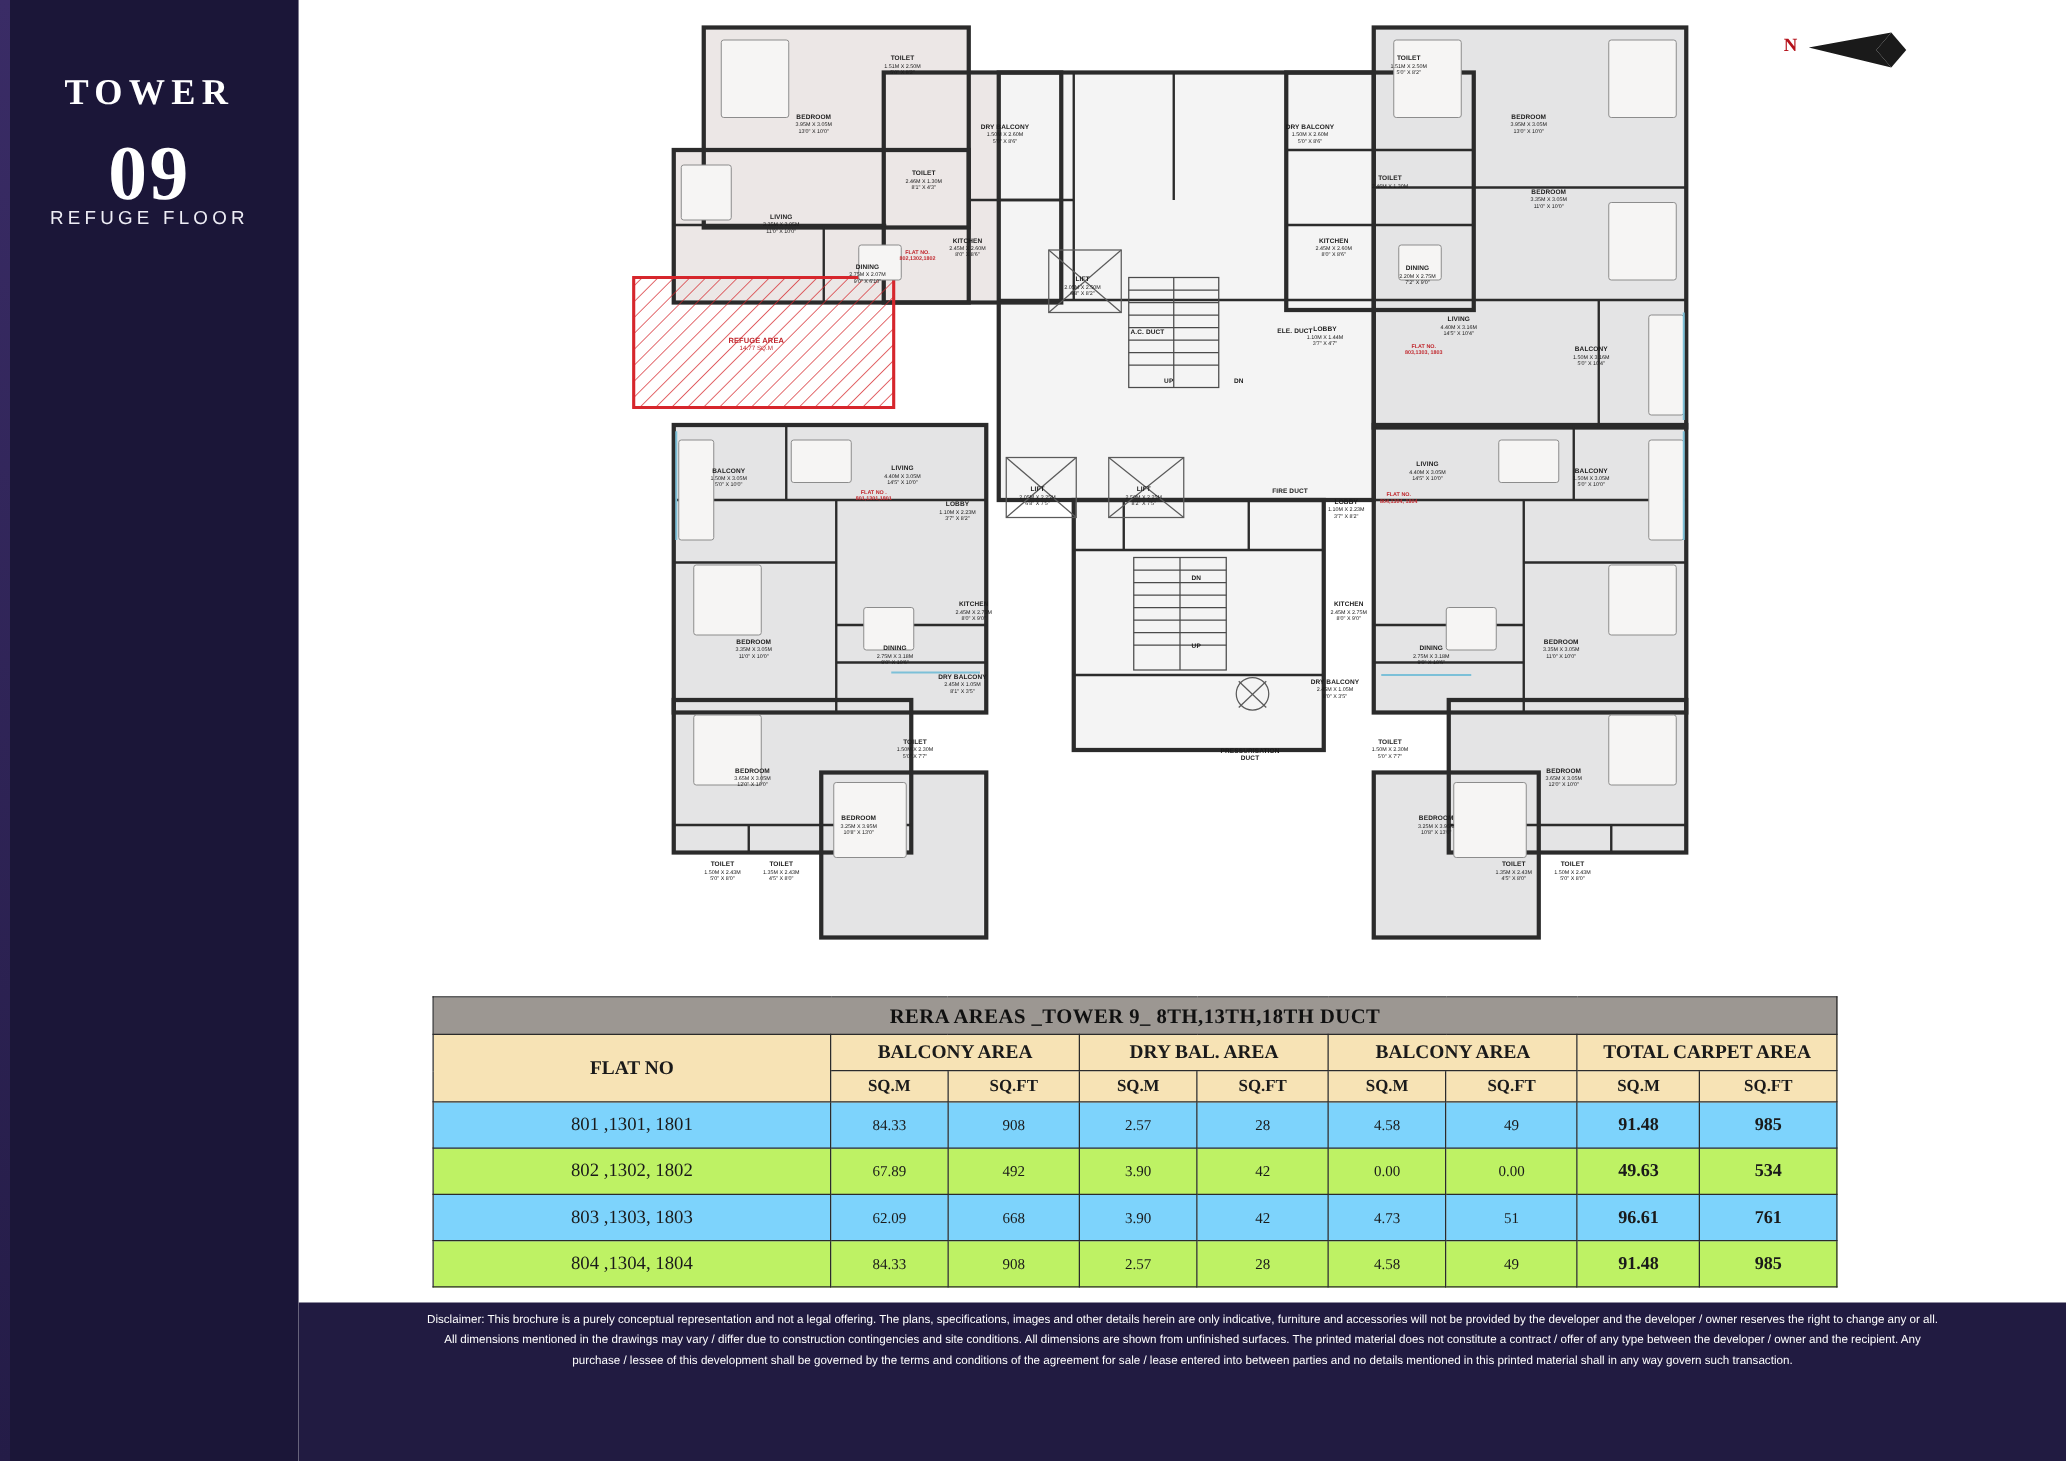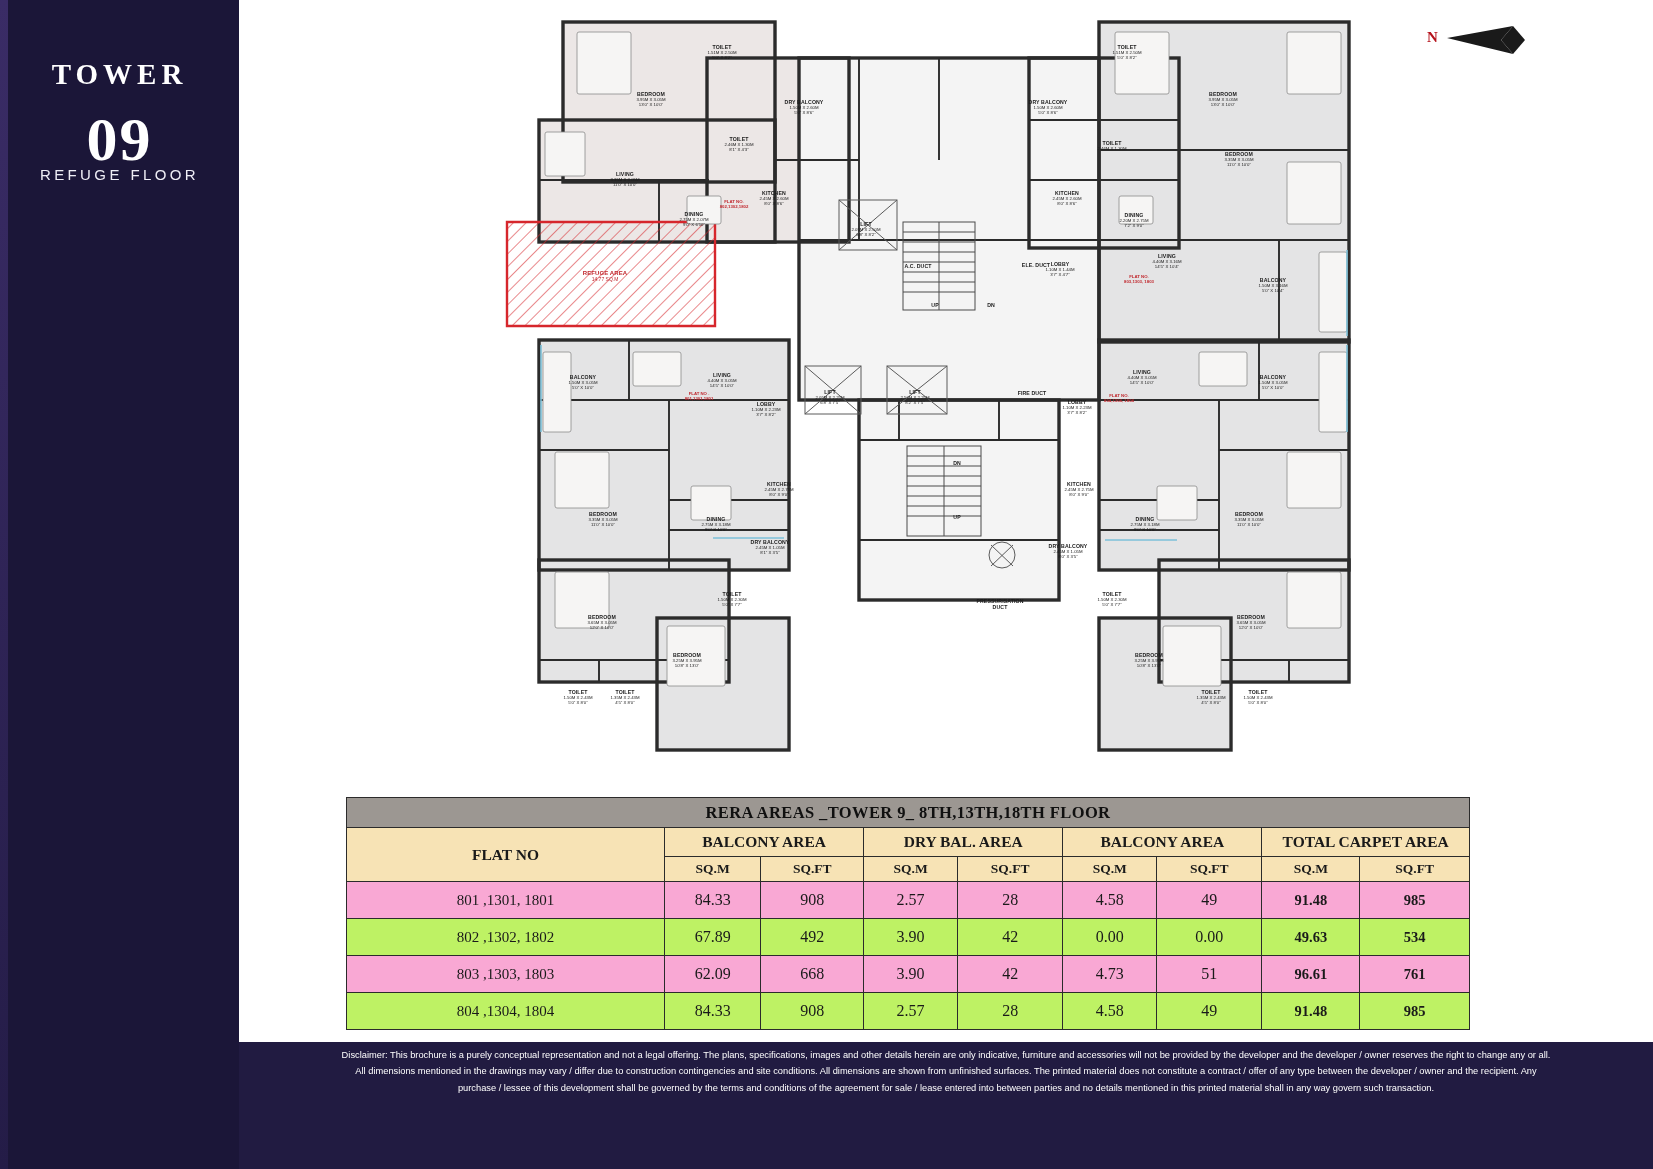--- a/index.html
+++ b/index.html
@@ -73,23 +73,23 @@
   }
   table.rera tr.grp th {
     background: #f7e3b5; font-size: 15.5px; font-weight: bold; height: 29px;
   }
   table.rera tr.units th {
     background: #f7e3b5; font-size: 13.5px; font-weight: bold; height: 25px;
   }
   table.rera td.flat {
     font-size: 15px; height: 37px;
   }
-  table.rera td.num { font-size: 16px; }
+  table.rera td.num { font-size: 12px; }
   table.rera td.total { font-weight: bold; font-size: 14.5px; }
-  table.rera tr.r-odd td { background: #f9a8d4; }
+  table.rera tr.r-odd td { background: #7dd3fc; }
   table.rera tr.r-even td { background: #bef264; }
 
   
   #disclaimer {
     position: absolute; left: 0; top: 1042px; width: 1414px; height: 127px;
     background: #211b41; color: #ffffff;
     font-size: 9.3px; line-height: 1.75;
     text-align: center;
     padding: 5px 30px 0 30px;
   }
@@ -566,21 +566,21 @@
         <div class="flatlbl" style="left: 430px; top: 392px; width: 60px;"><span>FLAT NO .</span><br><span>801,1301,1801</span></div>
         <div class="flatlbl" style="left: 870px; top: 275px; width: 60px;"><span>FLAT NO.</span><br><span>803,1303, 1803</span></div>
         <div class="flatlbl" style="left: 850px; top: 394px; width: 60px;"><span>FLAT NO.</span><br><span>804,1304, 1804</span></div>
       </div>
   </div>
 
   <div id="table-wrap">
     <table class="rera">
       <tbody>
           <tr class="title">
-        <th colspan="9">RERA AREAS _TOWER  9_  8TH,13TH,18TH  FLOOR</th>
+        <th colspan="9">RERA AREAS _TOWER  9_  8TH,13TH,18TH  DUCT</th>
       </tr>
       <tr class="grp">
         <th rowspan="2" style="width:318px">FLAT NO</th>
         <th colspan="2" style="width:190px">BALCONY AREA</th>
         <th colspan="2" style="width:190px">DRY BAL. AREA</th>
         <th colspan="2" style="width:190px">BALCONY AREA</th>
         <th colspan="2" style="width:198px">TOTAL CARPET AREA</th>
       </tr>
       <tr class="units">
         <th>SQ.M</th>

